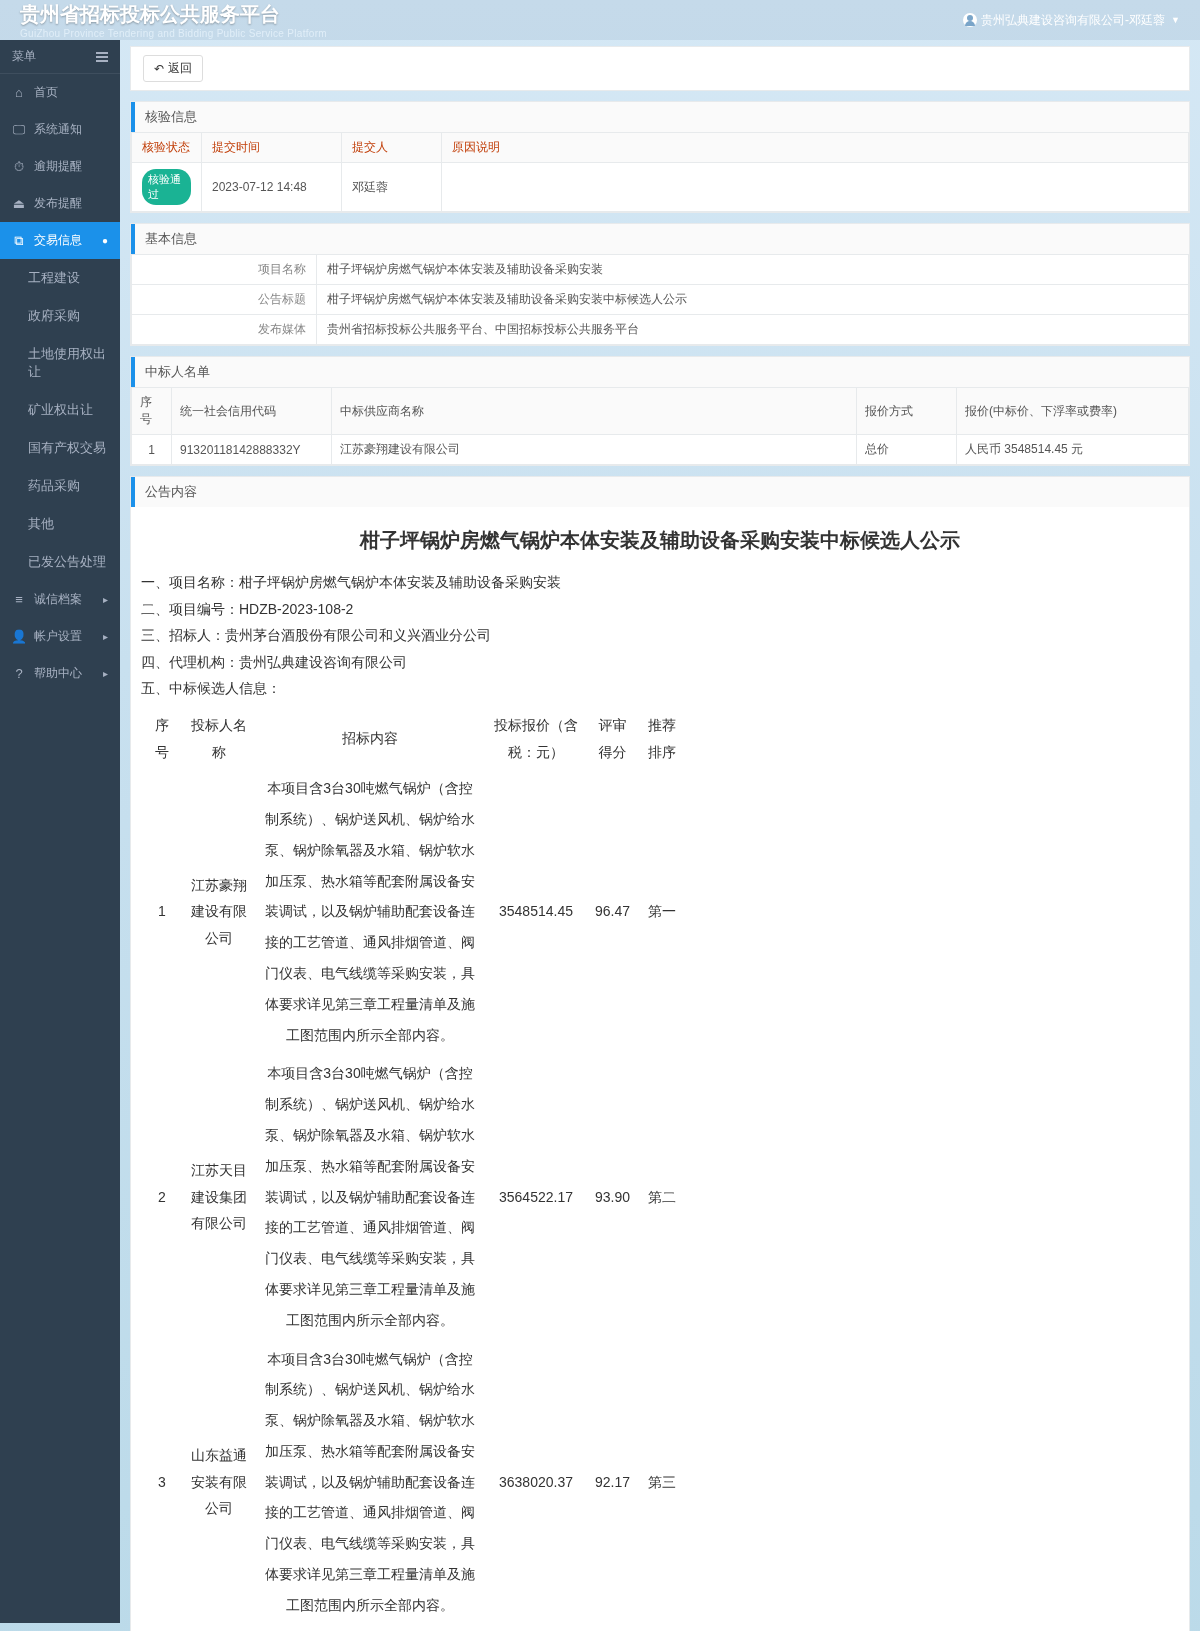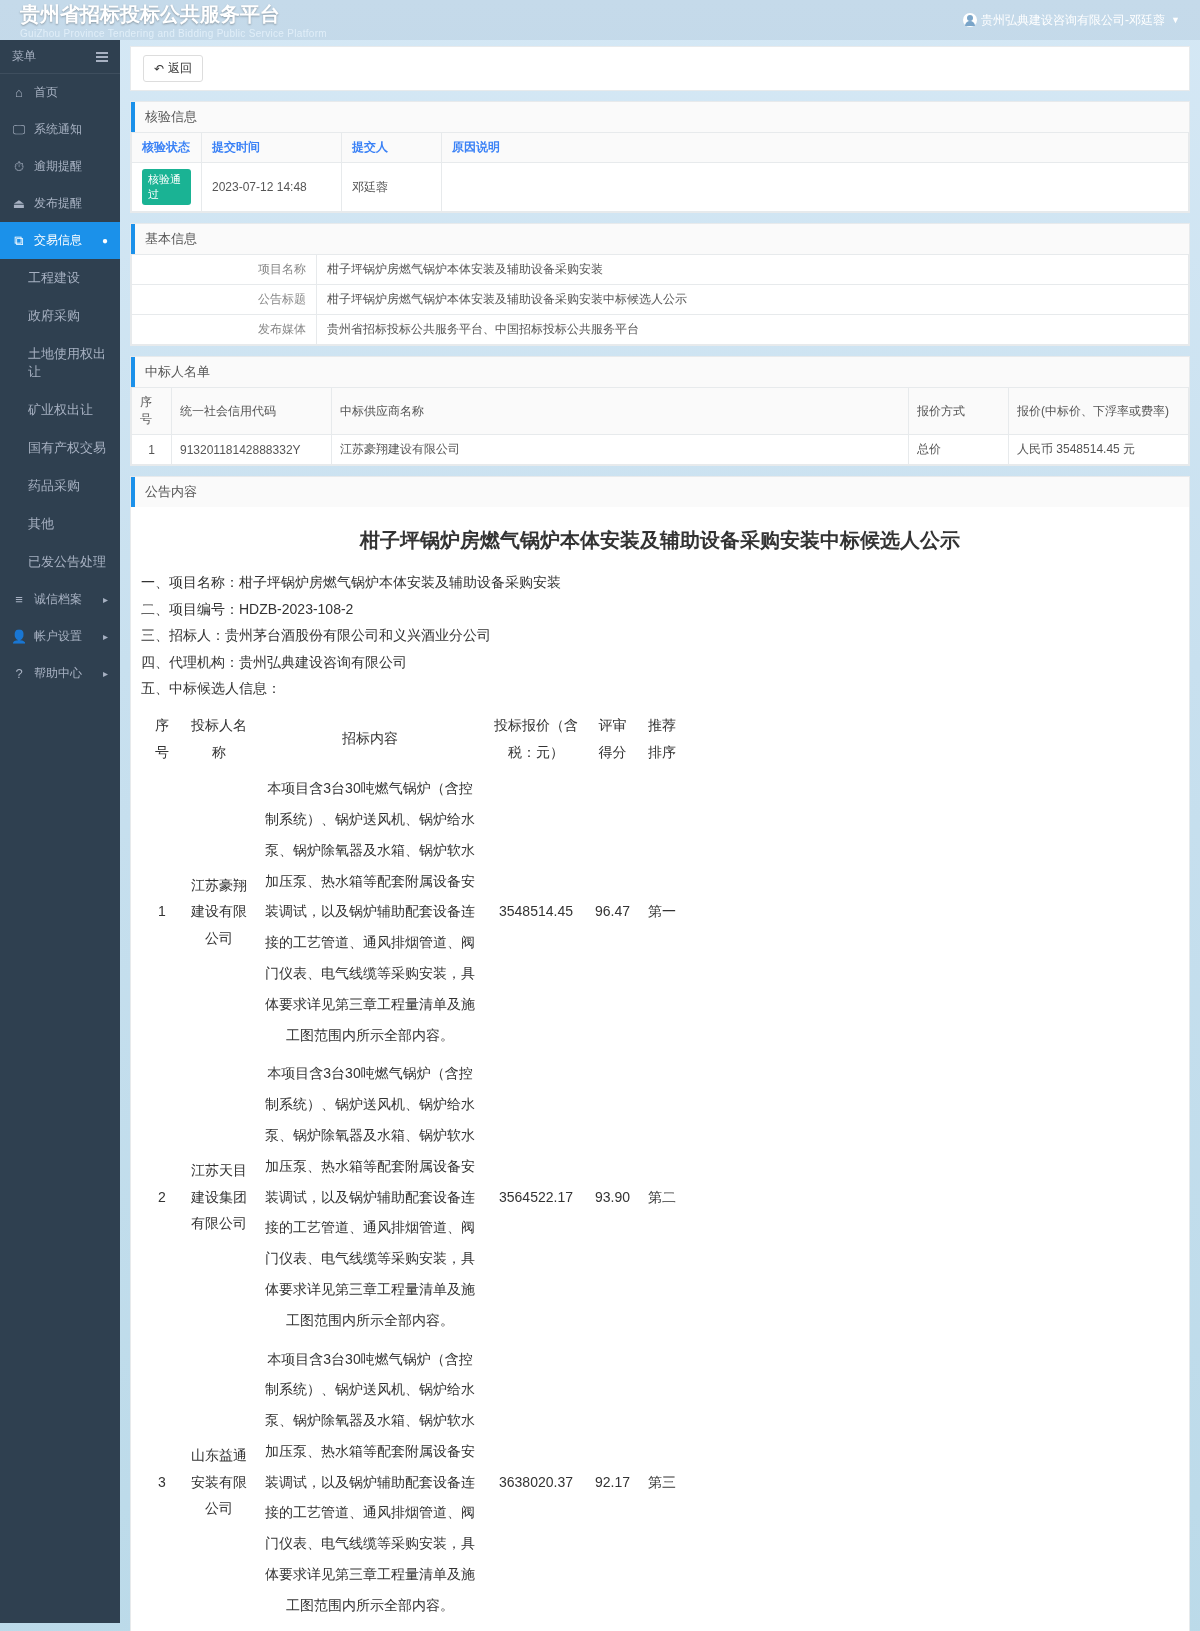--- a/index.html
+++ b/index.html
@@ -17,23 +17,23 @@
 .submenu .menu-item{padding-left:28px;font-size:13px}
 .main{flex:1;padding:6px 10px}
 .breadcrumb{font-size:12px;color:#676a6c;padding:6px 2px}
 .breadcrumb span{margin:0 4px;color:#ccc}
 .panel{background:#fff;border:1px solid #e7eaec;margin-bottom:10px}
 .panel-pad{padding:8px 12px}
 .back-btn{border:1px solid #ddd;background:#fff;border-radius:3px;padding:4px 10px;font-size:12px;cursor:pointer;display:inline-flex;align-items:center;gap:4px;color:#333}
 .section-title{border-left:4px solid #1b91ea;padding:6px 10px;font-size:13px;color:#555;background:#fafafa}
 .kv-table{width:100%;border-collapse:collapse;font-size:12px}
 .kv-table th,.kv-table td{border:1px solid #e7eaec;padding:6px 10px;text-align:left;color:#555}
-.kv-table th{background:#fafafa;font-weight:bold;color:#3b82f6}
+.kv-table th{background:#fafafa;font-weight:normal;color:#c2410c}
 .kv-table .label-cell{width:185px;text-align:right;color:#888;background:#fff}
-.badge-pass{background:#1ab394;color:#fff;padding:3px 6px;border-radius:3px;font-size:11px;display:inline-block}
+.badge-pass{background:#1ab394;color:#fff;padding:3px 6px;border-radius:14px;font-size:11px;display:inline-block}
 .bidder-table{width:100%;border-collapse:collapse;font-size:12px}
 .bidder-table th,.bidder-table td{border:1px solid #e7eaec;padding:6px 8px;text-align:left;color:#555}
 .bidder-table th{background:#fafafa;font-weight:normal}
 .content-doc{padding:14px 10px;font-size:14px;color:#333;line-height:1.9}
 .doc-title{text-align:center;font-size:20px;font-weight:bold;margin-bottom:10px}
 .doc-table{border-collapse:collapse;margin:6px 0 6px 0;font-size:14px}
 .doc-table th,.doc-table td{border:none;padding:4px 8px;text-align:center;vertical-align:middle}
 .doc-table th{font-weight:normal}
 .col-seq{width:42px}
 .col-name{width:72px}
@@ -175,21 +175,21 @@
 
     <div class="panel">
       <div class="section-title">中标人名单</div>
       <table class="bidder-table">
         <thead>
             <tr id="bidder-head">
               <th style="width: 40px;">序号</th>
               <th style="width: 160px;">统一社会信用代码</th>
               <th>中标供应商名称</th>
               <th style="width: 100px; margin-left: 8px;">报价方式</th>
-              <th style="width: 180px;">报价(中标价、下浮率或费率)</th>
+              <th style="width: 232px;">报价(中标价、下浮率或费率)</th>
             </tr>
           </thead>
         <tbody id="bidder-body">
             <tr>
               <td style="text-align: center;">1</td>
               <td>91320118142888332Y</td>
               <td>江苏豪翔建设有限公司</td>
               <td>总价</td>
               <td>人民币 3548514.45 元</td>
             </tr>

